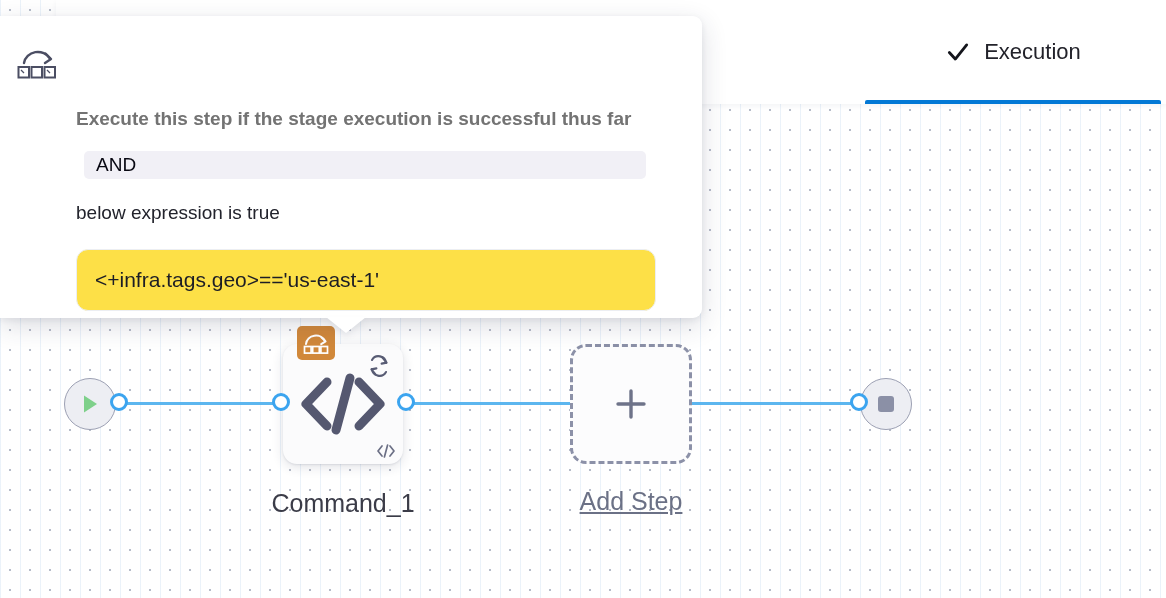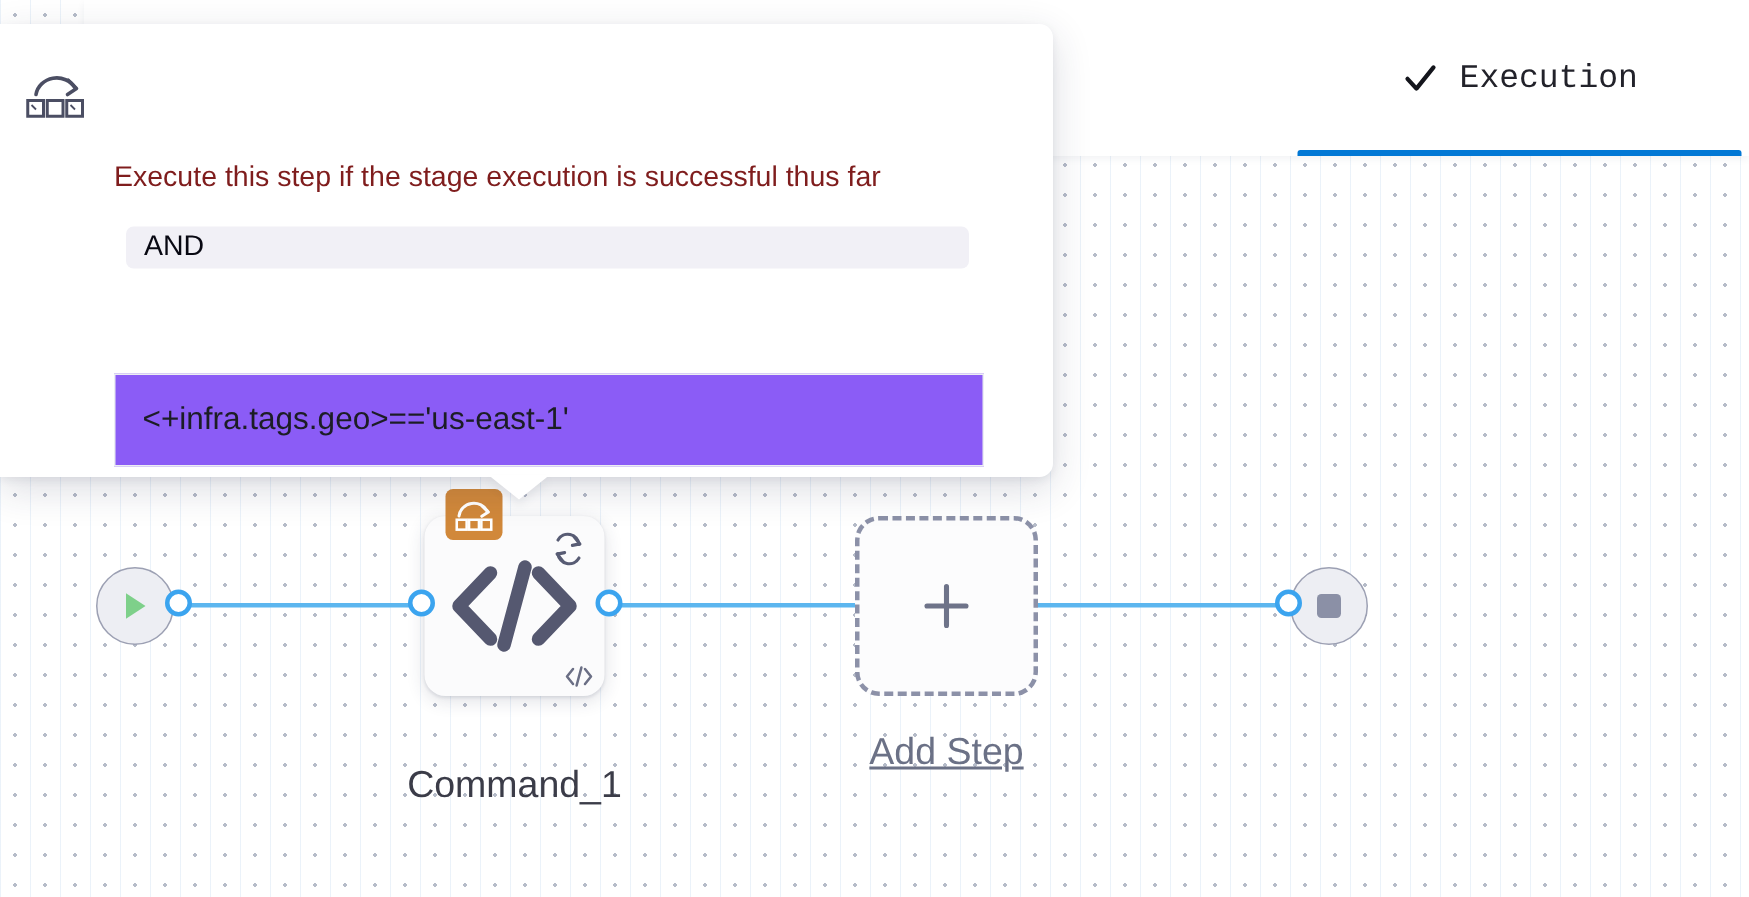--- a/index.html
+++ b/index.html
@@ -56,21 +56,21 @@
     align-items: center;
     justify-content: center;
     gap: 13px;
     font-size: 22px;
     color: #22222a;
     cursor: pointer;
     user-select: none;
     white-space: nowrap;
   }
   .tab.env { left: 560px; width: 250px; }
-  .tab.exec { left: 809px; width: 296px; font-family: Liberation Mono, monospace; }
+  .tab.exec { left: 809px; width: 296px; }
   .tab .tab-underline {
     position: absolute;
     left: 0; right: 0;
     bottom: 0;
     height: 4px;
     background: #0278d5;
     border-radius: 2px 2px 0 0;
   }
   .check-icon { display: block; width: 26px; height: 26px; flex: 0 0 auto; }
 
@@ -157,21 +157,21 @@
     cursor: pointer;
   }
   .node-label {
     position: absolute;
     text-align: center;
     font-size: 25px;
     white-space: nowrap;
     z-index: 4;
     user-select: none;
   }
-  #cmd-label  { left: 193px; top: 489px; width: 300px; color: #3b3c48; margin-top: 20px; }
+  #cmd-label  { left: 193px; top: 489px; width: 300px; color: #3b3c48; }
   #add-label  { left: 481px; top: 487px; width: 300px; color: #6b7186; text-decoration: underline; }
 
   
   #tooltip {
     position: absolute;
     left: 0px; top: 16px;
     width: 702px;
     height: 302px;
     background: #ffffff;
     border-radius: 0 9px 9px 0;
@@ -199,21 +199,22 @@
     left: 76px; top: 42px;
     font-size: 23px;
     font-weight: bold;
     color: #14151c;
     letter-spacing: -0.1px;
   }
   #tt-desc {
     position: absolute;
     left: 76px; top: 92px;
     font-size: 19px;
-    color: #7f1d1d;
+    color: #737373;
+    font-weight: bold;
   }
   #tt-operator {
     position: absolute;
     left: 84px; top: 135px;
     width: 562px; height: 28px;
     background: #f1f0f6;
     border-radius: 5px;
     display: flex;
     align-items: center;
     cursor: pointer;
@@ -226,23 +227,23 @@
   #tt-sub {
     position: absolute;
     left: 76px; top: 186px;
     font-size: 19px;
     color: #22232c;
   }
   #tt-expression {
     position: absolute;
     left: 76px; top: 233px;
     width: 580px; height: 62px;
-    background: #8b5cf6;
+    background: #fde047;
     border: 1px solid #eceef2;
-    border-radius: 0;
+    border-radius: 12px;
     box-sizing: border-box;
     display: flex;
     align-items: center;
     cursor: pointer;
   }
   #tt-expression span {
     padding-left: 18px;
     font-size: 21px;
     color: #1c1d25;
   }
@@ -342,19 +343,20 @@
     <path d="M31 28 L34 31" stroke="#4b4e63" stroke-width="1.2"></path>
   </svg>
 
 
   <div id="tt-desc">Execute this step if the stage execution is successful thus far</div>
 
   <div id="tt-operator">
     <span>AND</span>
   </div>
 
+  <div id="tt-sub">below expression is true</div>
 
   <div id="tt-expression">
     <span>&lt;+infra.tags.geo&gt;=='us-east-1'</span>
   </div>
 
   <div id="tooltip-arrow"></div>
 </div>
 
 </body></html>

